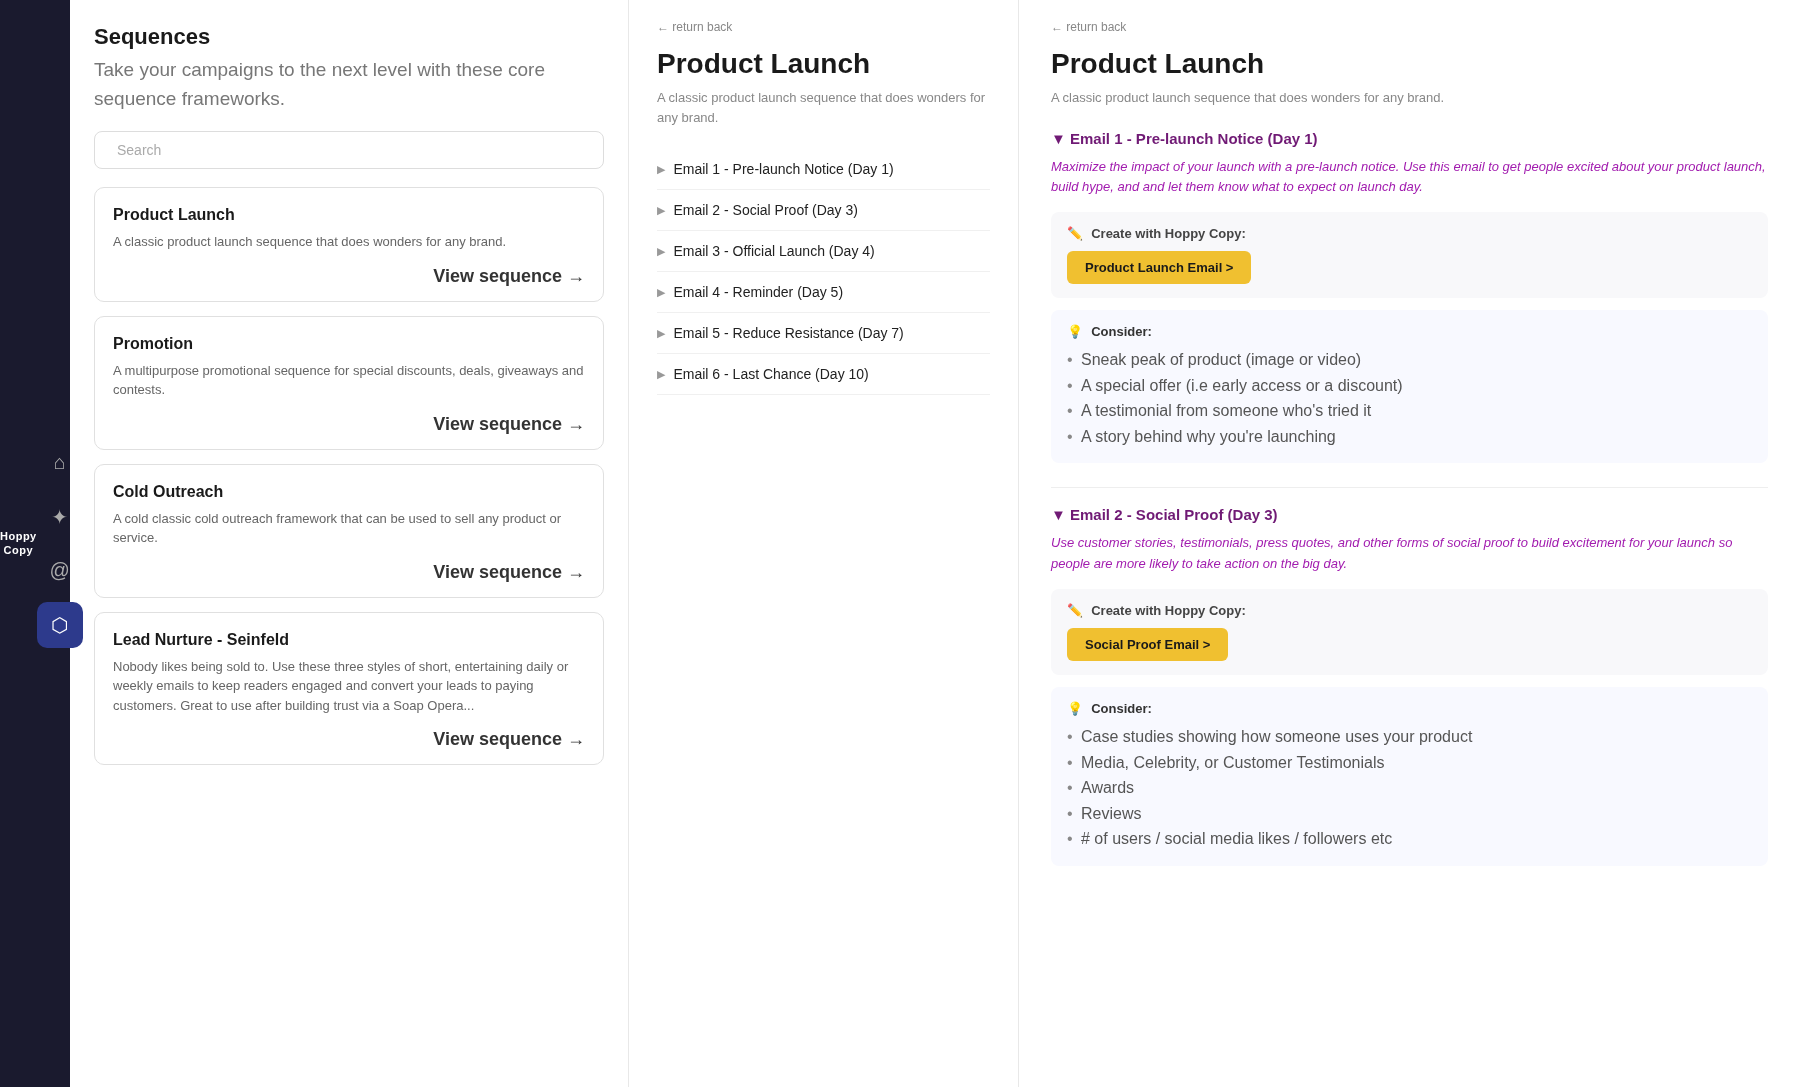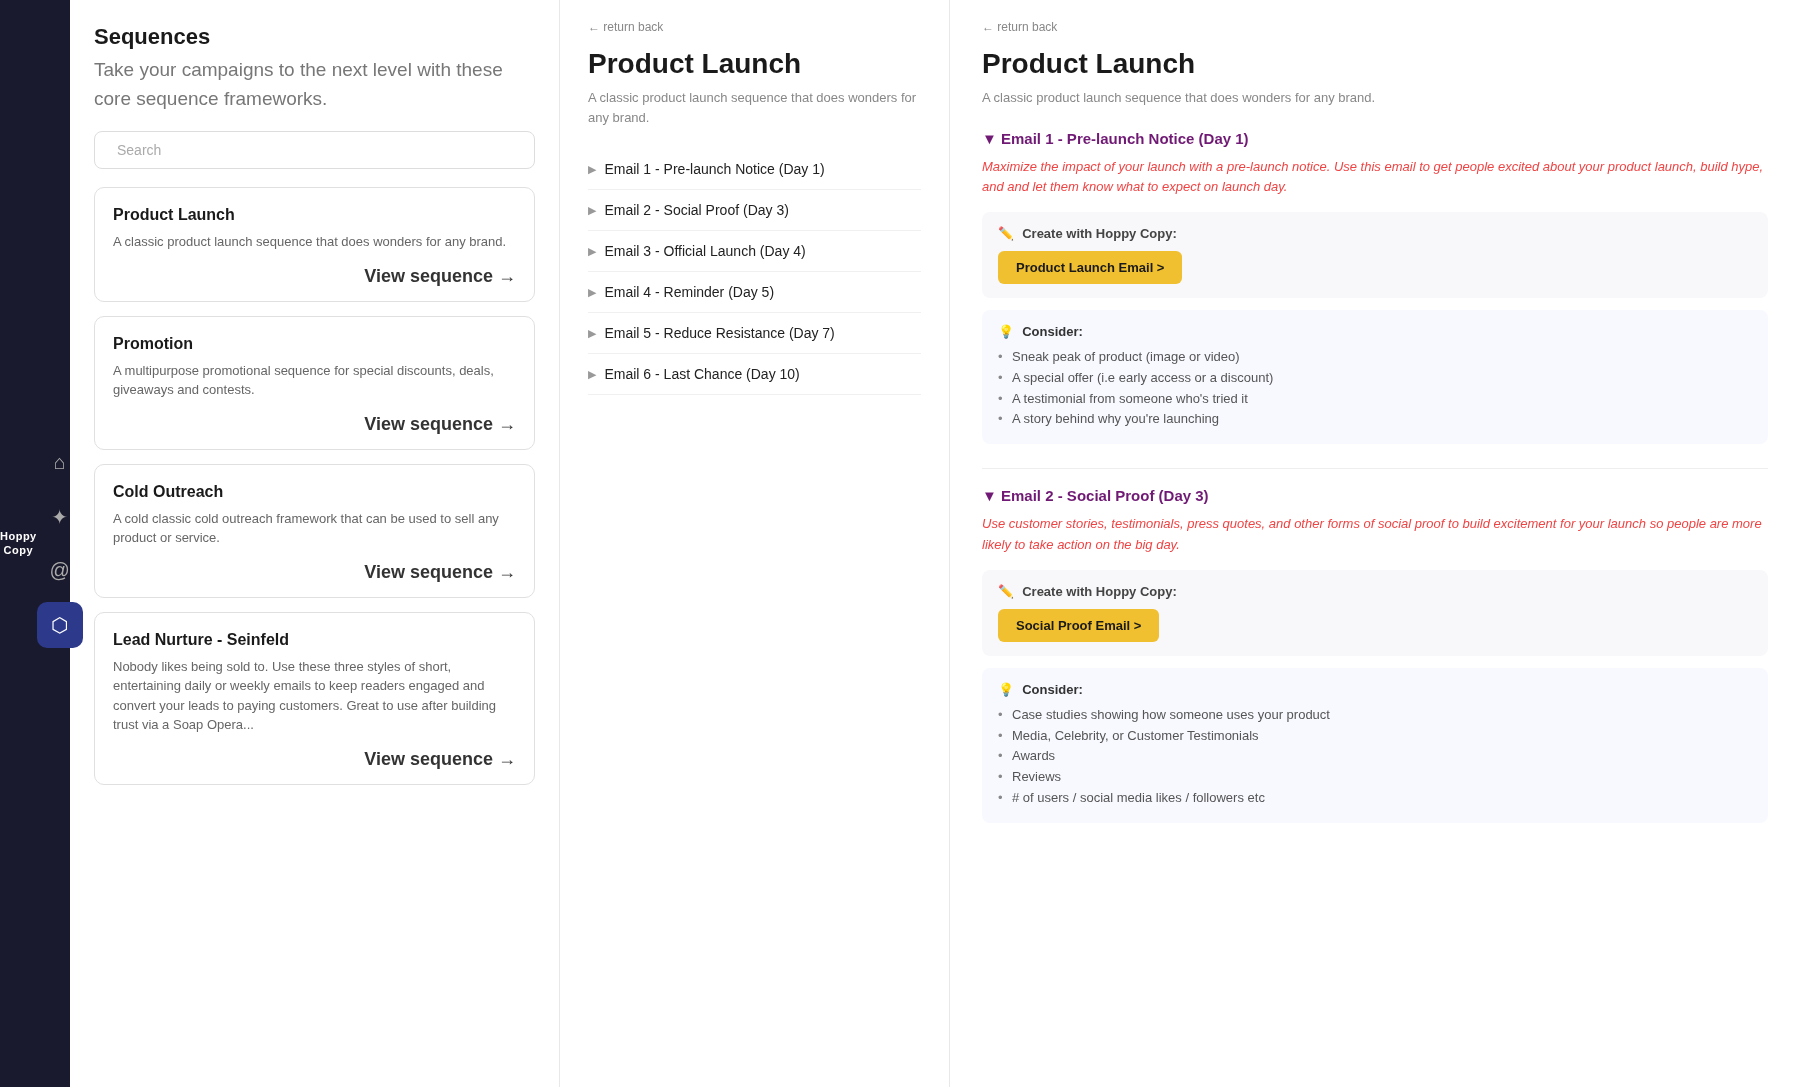--- a/index.html
+++ b/index.html
@@ -53,21 +53,21 @@
       font-size: 20px;
       transition: background 0.2s;
     }
     .sidebar-item.active {
       background: #2d3a8c;
       color: #fff;
     }
 
     
     .left-panel {
-      width: 490px;
+      width: 559px;
       border-right: 1px solid #e8e8e8;
       display: flex;
       flex-direction: column;
       overflow-y: auto;
       padding: 24px 24px 0 24px;
       flex-shrink: 0;
     }
     .left-panel h1 {
       font-size: 22px;
       font-weight: 700;
@@ -179,21 +179,21 @@
       font-size: 15px;
       font-weight: 700;
       color: #701a75;
       margin-bottom: 10px;
       display: flex;
       align-items: center;
       gap: 6px;
     }
     .email-description {
       font-size: 13px;
-      color: #ef4444;
+      color: #a21caf;
       font-style: italic;
       line-height: 1.6;
       margin-bottom: 14px;
     }
     .create-box {
       background: #f8f8fa;
       border-radius: 8px;
       padding: 14px 16px;
       margin-bottom: 12px;
     }
@@ -232,21 +232,21 @@
       align-items: flex-start;
       gap: 8px;
       margin-bottom: 8px;
     }
     .consider-list {
       list-style: none;
       padding: 0;
       margin: 0;
     }
     .consider-list li {
-      font-size: 13px;
+      font-size: 16px;
       color: #555;
       line-height: 1.6;
       padding-left: 14px;
       position: relative;
     }
     .consider-list li::before {
       content: '•';
       position: absolute;
       left: 0;
       color: #888;

